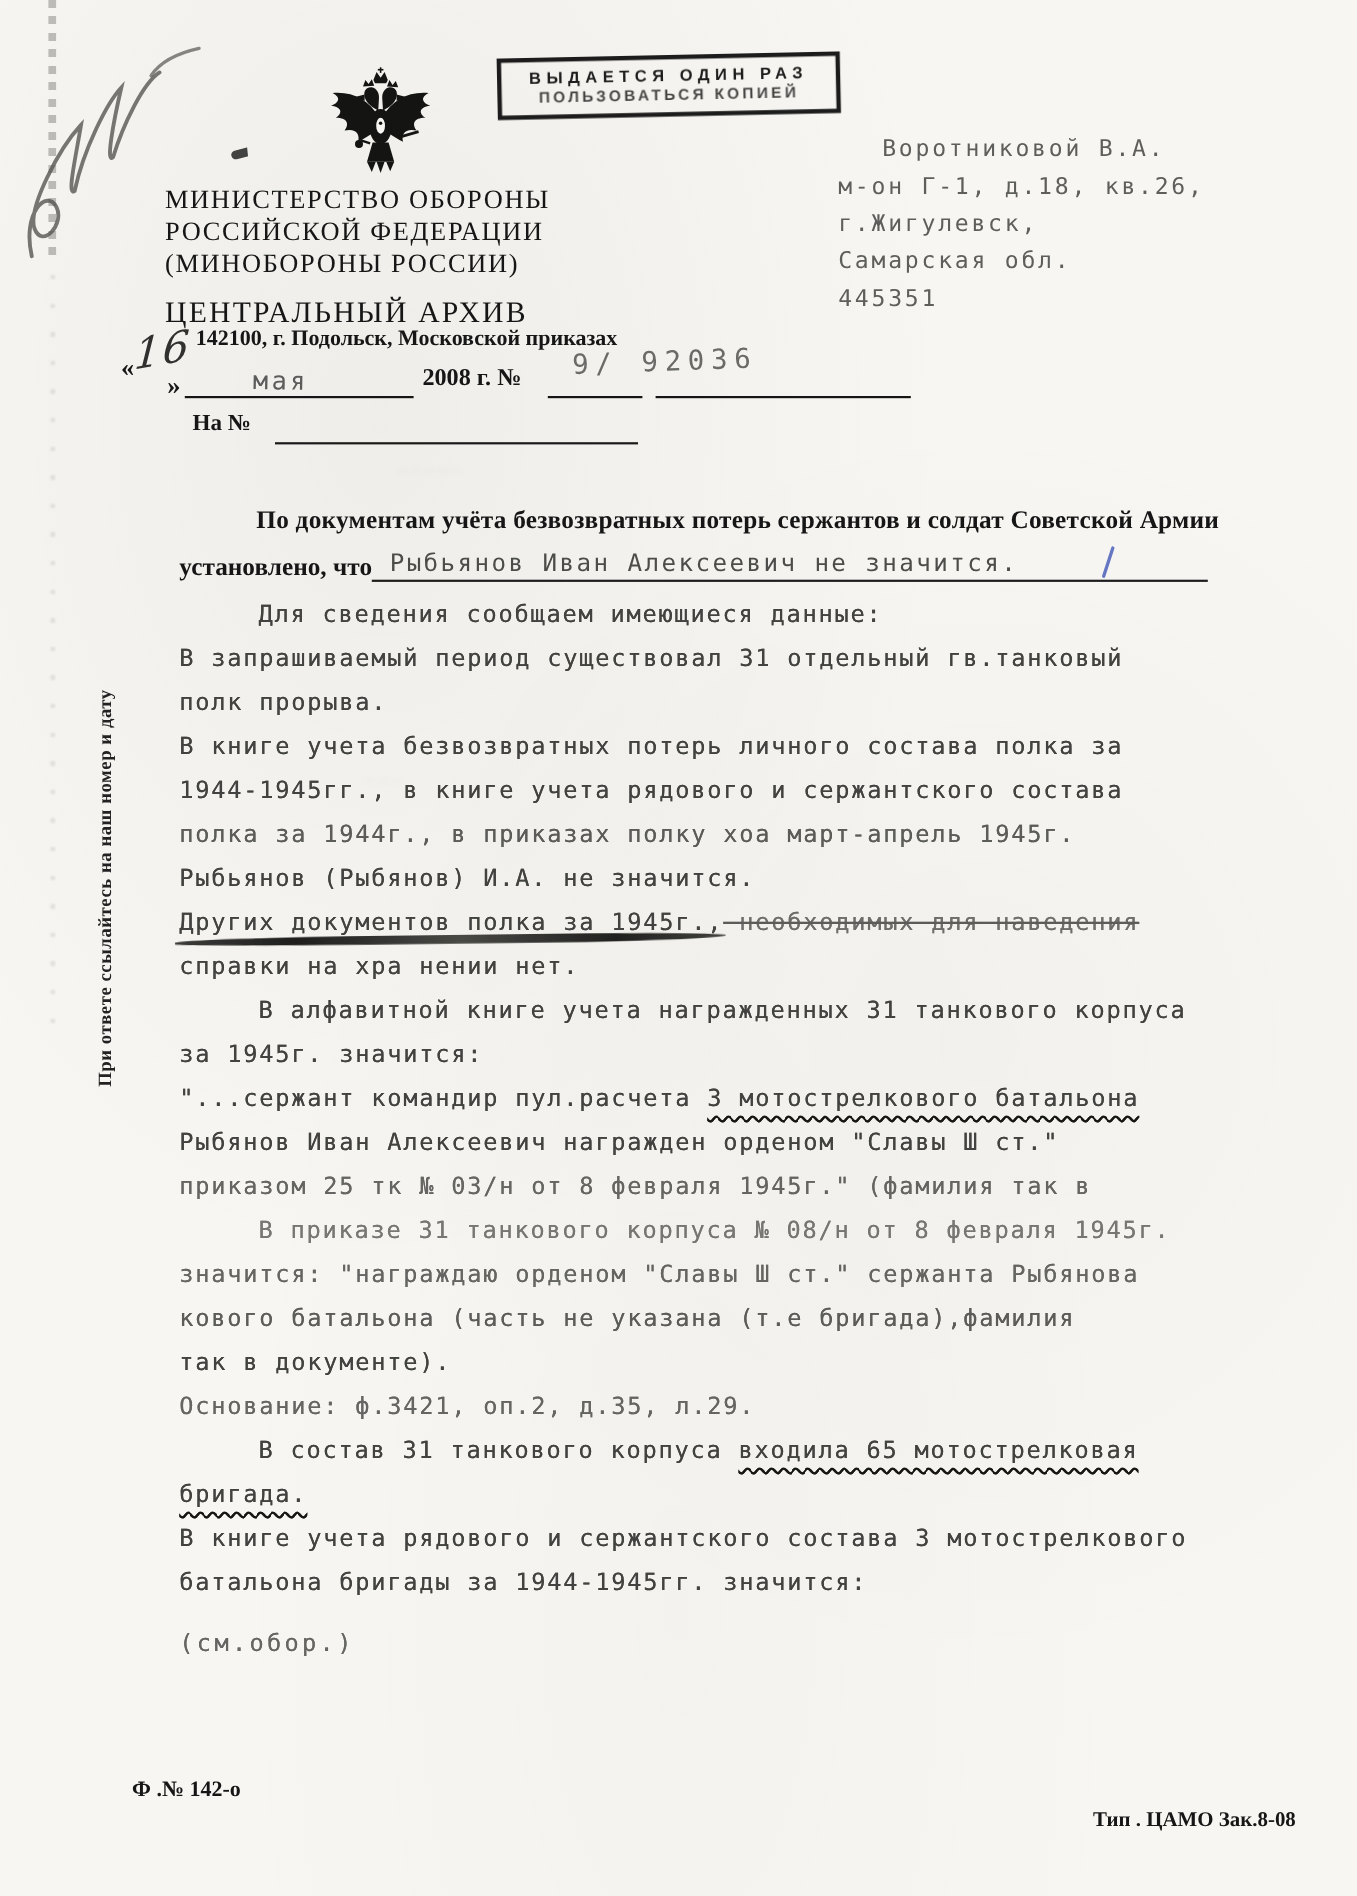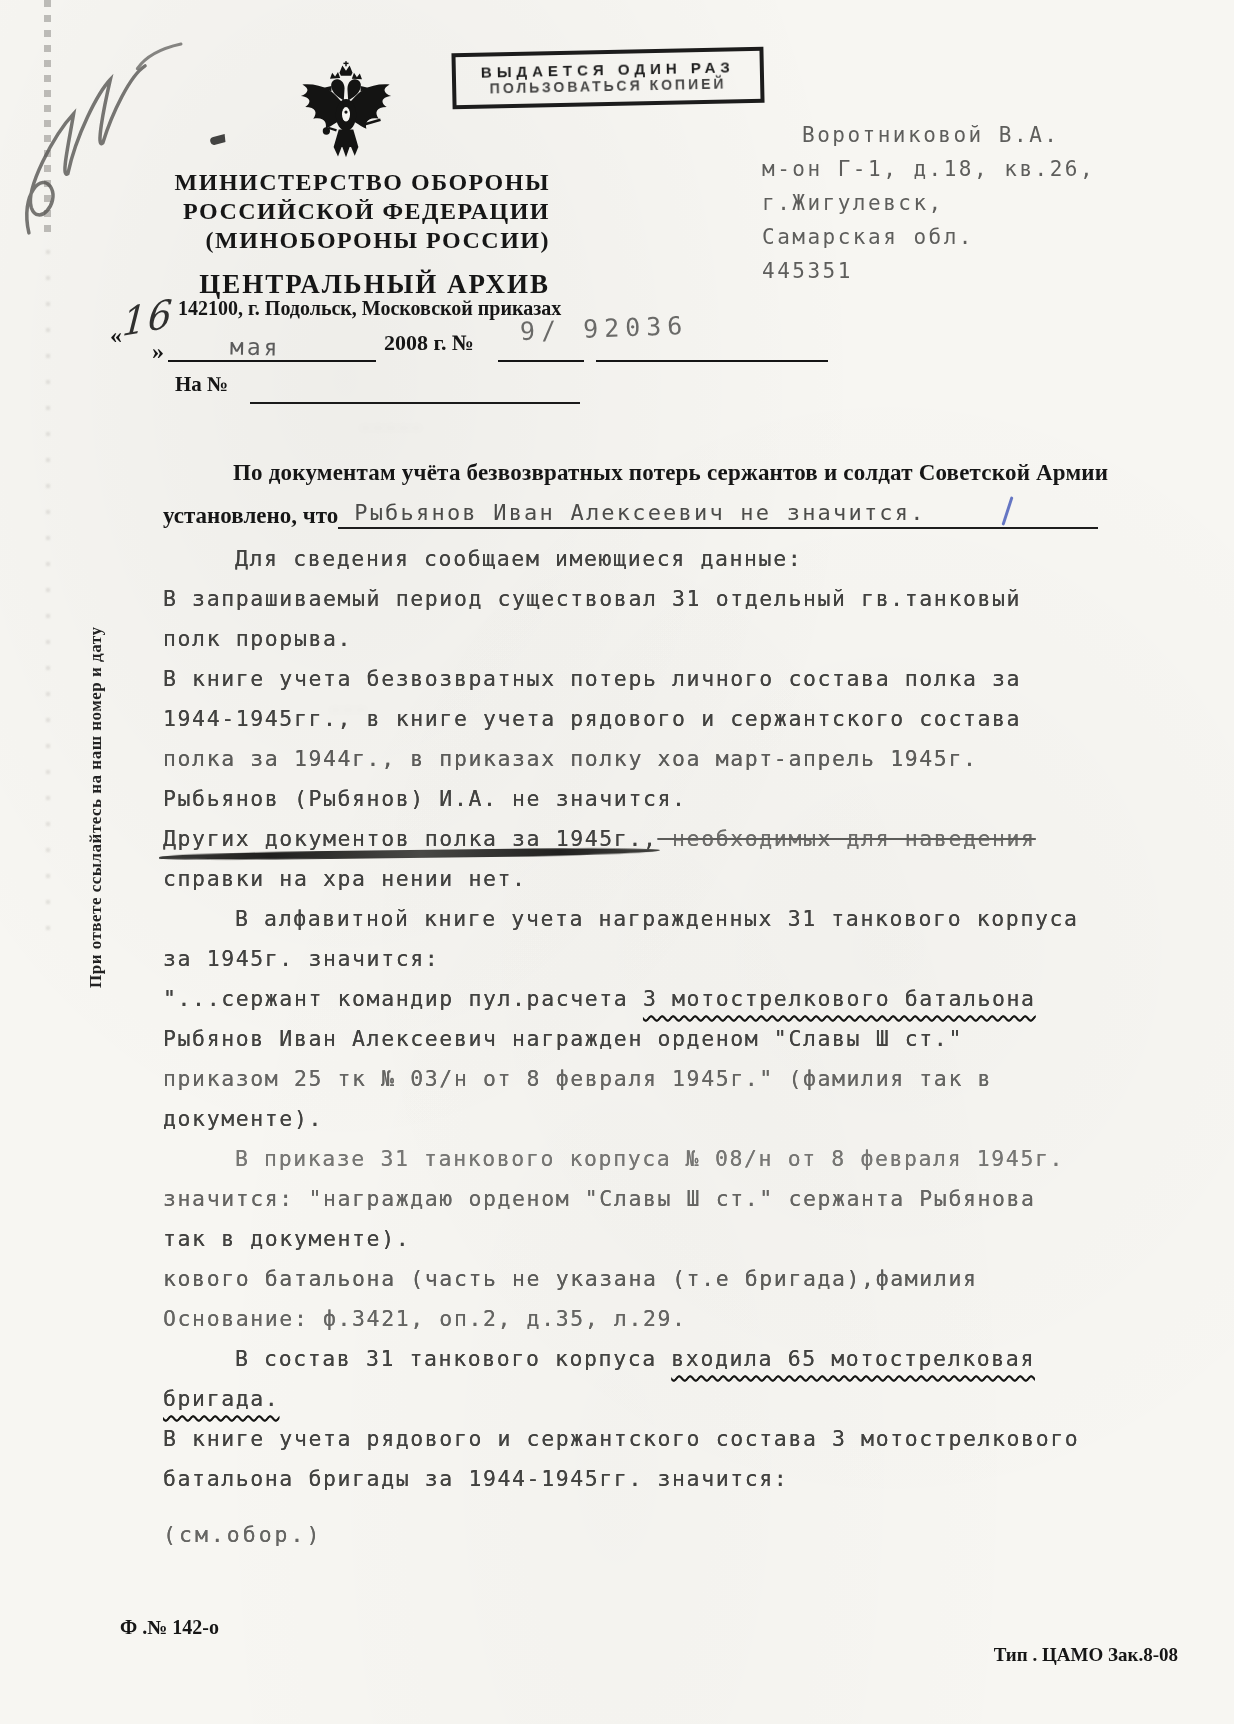--- a/index.html
+++ b/index.html
@@ -33,21 +33,21 @@
   .blue-tick{left:1006px;top:496px;width:3px;height:30px;background:#4156b8;
     transform:rotate(18deg);opacity:.8;border-radius:2px;}
   
   .stamp{left:452px;top:50px;width:288px;padding:7px 8px 8px;
     border:4px solid #1c1c1c;transform:rotate(-1.2deg);
     text-align:center;filter:blur(.35px);
     font-family:"Liberation Sans",sans-serif;font-weight:bold;color:#1c1c1c;}
   .stamp .s1{font-size:15px;letter-spacing:5px;white-space:nowrap;}
   .stamp .s2{font-size:14px;letter-spacing:3px;white-space:nowrap;opacity:.82;}
   
-  .lh{left:150px;top:168px;width:400px;text-align:right;font-weight:bold;}
+  .lh{left:150px;top:168px;width:400px;text-align:left;font-weight:normal;}
   .lh .m1,.lh .m2,.lh .m3{font-size:24px;letter-spacing:1.5px;line-height:29px;white-space:nowrap;}
   .lh .arch{font-size:27px;letter-spacing:2px;margin-top:14px;white-space:nowrap;}
   .addr{left:178px;top:297px;font-weight:bold;font-size:20px;white-space:nowrap;}
   .quote-open{left:110px;top:322px;font-weight:bold;font-size:24px;}
   .quote-close{left:152px;top:338px;font-weight:bold;font-size:24px;}
   .dateline{left:168px;top:322px;width:540px;height:40px;}
   .dl-seg{position:absolute;border-bottom:2.5px solid #151515;}
   .dl-seg.u1{left:0;top:0;width:208px;height:38px;}
   .dl-seg.u2{left:330px;top:0;width:86px;height:38px;}
   .dl-seg.u3{left:428px;top:0;width:232px;height:38px;}
@@ -192,25 +192,24 @@
     <div class="tline">1944-1945гг., в книге учета рядового и сержантского состава</div>
     <div class="tline fade85">полка за 1944г., в приказах полку хоа март-апрель 1945г.</div>
     <div class="tline">Рыбьянов (Рыбянов) И.А. не значится.</div>
     <div class="tline"><span class="pen-solid">Других документов полка за 1945г.,</span><span class="strike"> необходимых для наведения</span></div>
     <div class="tline">справки на хра нении нет.</div>
     <div class="tline ind">В алфавитной книге учета награжденных 31 танкового корпуса</div>
     <div class="tline">за 1945г. значится:</div>
     <div class="tline"><span>"...сержант командир пул.расчета </span><span class="wavy">3 мотострелкового батальона</span></div>
     <div class="tline">Рыбянов Иван Алексеевич награжден орденом "Славы Ш ст."</div>
     <div class="tline fade80">приказом 25 тк № 03/н от 8 февраля 1945г." (фамилия так в</div>
-    <div class="tline">документе).</div>
     <div class="tline ind fade70">В приказе 31 танкового корпуса  № 08/н от 8 февраля 1945г.</div>
     <div class="tline fade80">значится: "награждаю орденом "Славы Ш ст." сержанта Рыбянова</div>
+    <div class="tline fade85">кового батальона (часть не указана (т.е бригада),фамилия</div>
     <div class="tline">так в документе).</div>
-    <div class="tline fade85">кового батальона (часть не указана (т.е бригада),фамилия</div>
     <div class="tline fade80">Основание: ф.3421, оп.2, д.35, л.29.</div>
     <div class="tline ind"><span>В состав 31 танкового корпуса </span><span class="wavy">входила 65 мотострелковая</span></div>
     <div class="tline"><span class="wavy">бригада.</span></div>
     <div class="tline">В книге учета рядового и сержантского состава 3 мотострелкового</div>
     <div class="tline">батальона бригады за 1944-1945гг. значится:</div>
     <div class="tline see-over">(см.обор.)</div>
   </div>
 
   <div class="abs foot-left">Ф .№ 142-о</div>
   <div class="abs foot-right">Тип . ЦАМО Зак.8-08</div>

